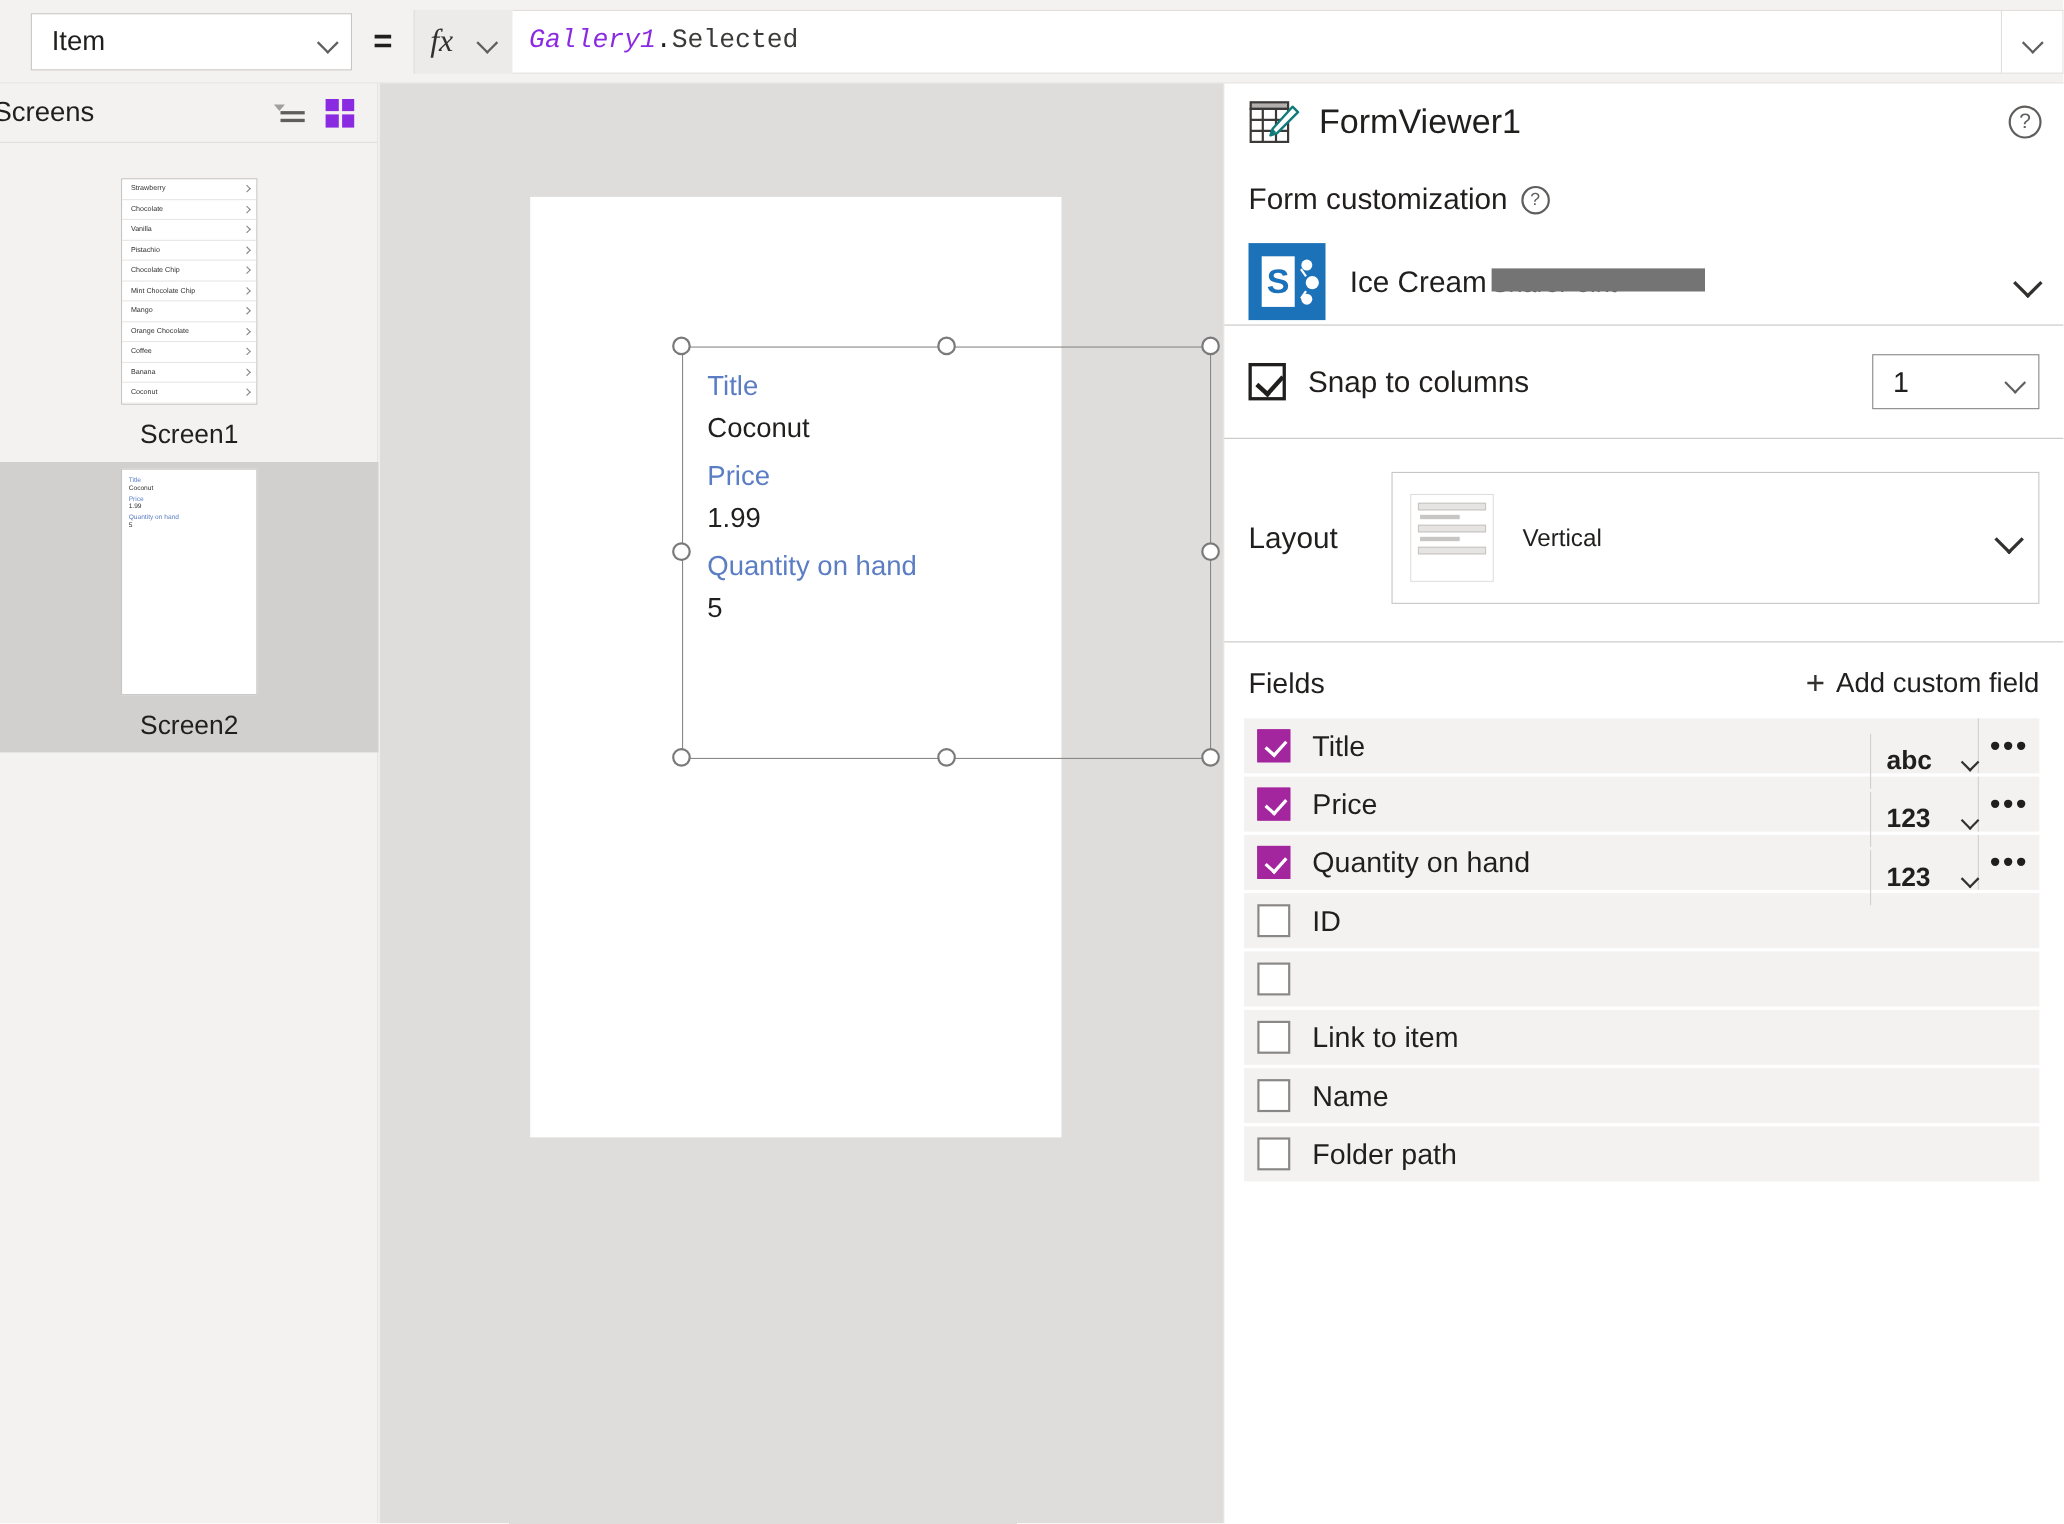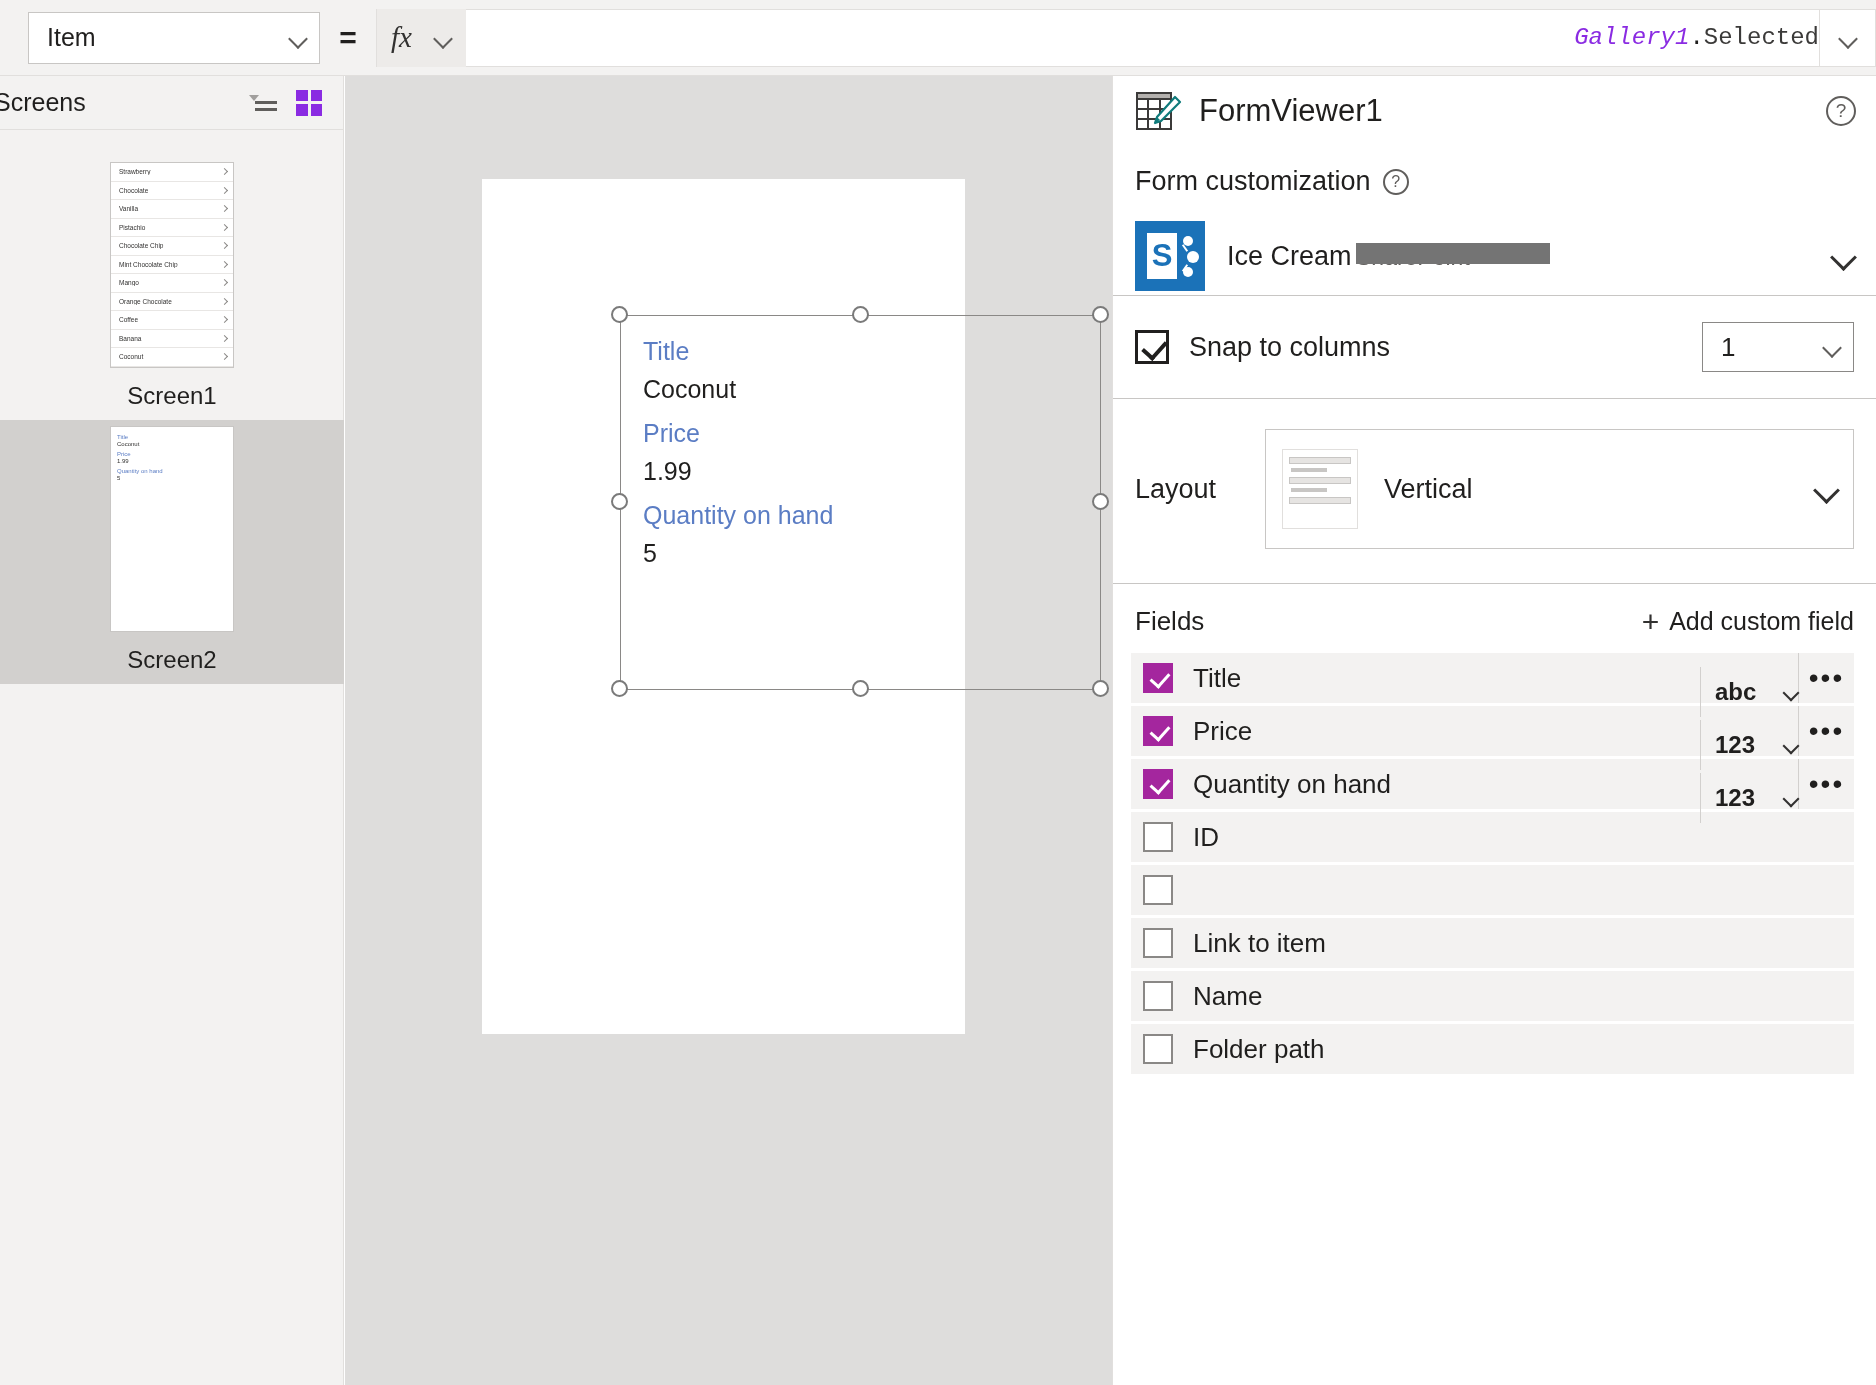--- a/index.html
+++ b/index.html
@@ -41,22 +41,22 @@
     border-left: 1px solid #e1dfdd;
     display: flex; align-items: center; justify-content: center; gap: 22px;
     cursor: pointer;
   }
   .fx-glyph {
     font-family: "Liberation Serif", serif; font-style: italic;
     font-size: 29px; color: #323130;
   }
   .formula-field {
     flex: 1; height: 58px; background: #ffffff;
-    display: flex; align-items: center; padding-left: 40px;
-    border: 1px solid #e1dfdd; border-left: none; margin-right: 0; justify-content: flex-end;
+    display: flex; align-items: center; padding-left: 15px;
+    border: 1px solid #e1dfdd; border-left: none; margin-right: 0;
   }
   .formula-text {
     font-family: "Liberation Mono", monospace; font-size: 24px;
     white-space: pre;
   }
   .fx-ident { color: #8a2be2; font-style: italic; }
   .fx-dot { color: #201f1e; }
   .fx-prop { color: #3b3a39; }
   .formula-expand {
     width: 56px; height: 58px; background: #ffffff;
@@ -290,21 +290,21 @@
     padding: 7px 6px;
   }
   .layout-prev b {
     display: block; height: 7px; background: #e6e4e2;
     border: 1px solid #c8c6c4; margin-bottom: 4px;
   }
   .layout-prev s {
     display: block; height: 4px; width: 58%; background: #c8c6c4;
     margin: 0 0 5px 2px;
   }
-  .layout-val { font-size: 27px; color: #201f1e; flex: 1; }
+  .layout-val { font-size: 22px; color: #201f1e; flex: 1; }
 
   .fields-head {
     display: flex; align-items: center; padding: 22px 22px 16px;
   }
   .fields-title { font-size: 26px; color: #201f1e; flex: 1; }
   .add-field {
     display: flex; align-items: center; gap: 10px; cursor: pointer;
   }
   .plus {
     font-size: 30px; color: #323130; line-height: 1; font-weight: 400;

